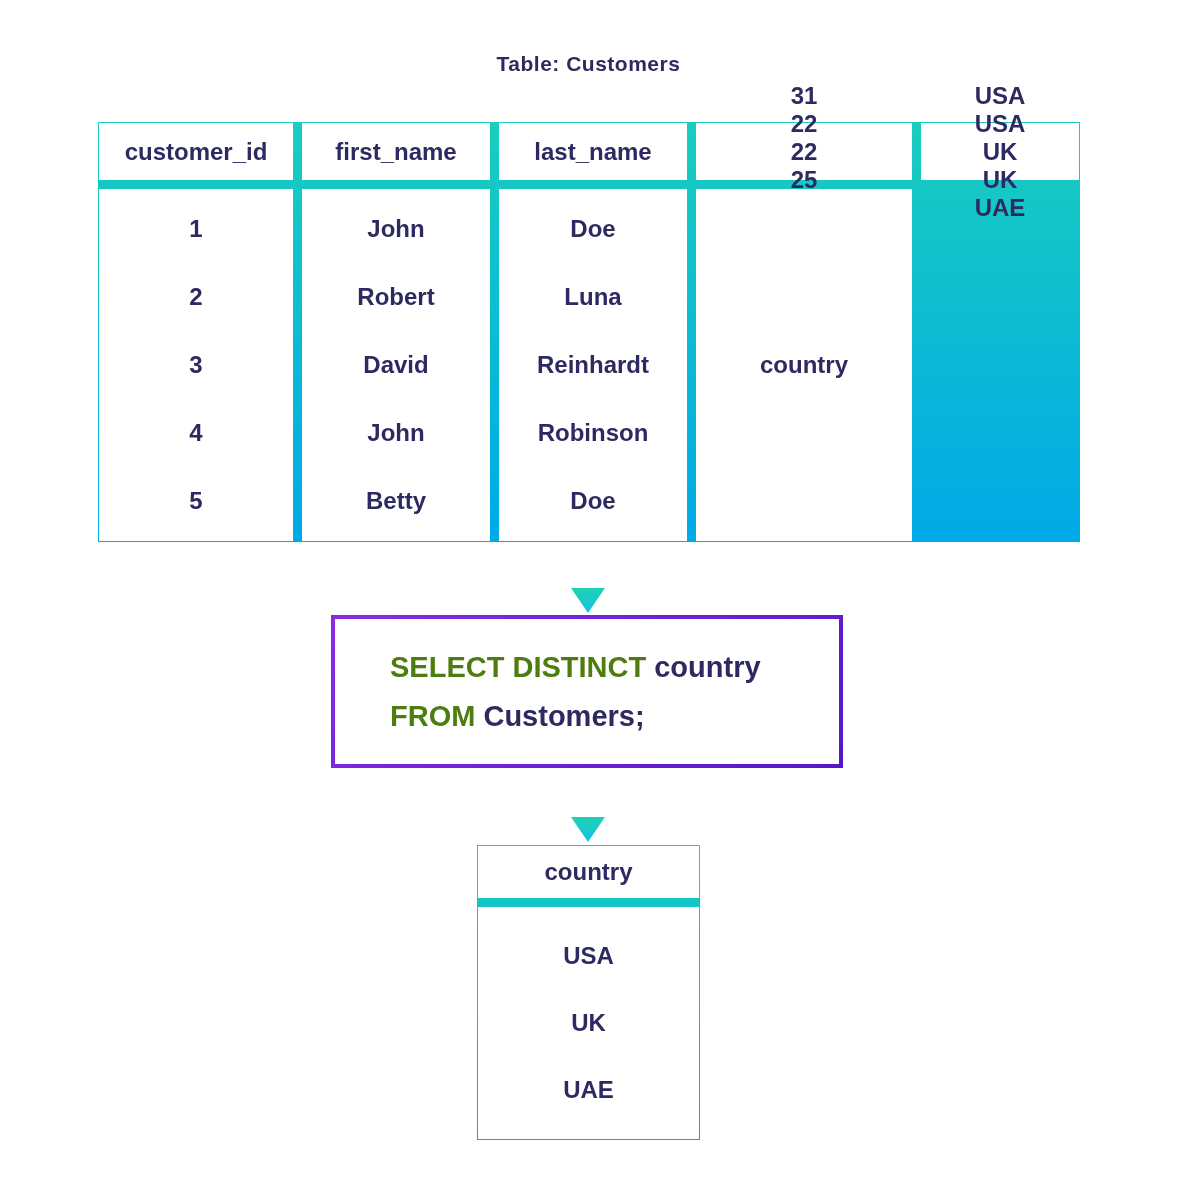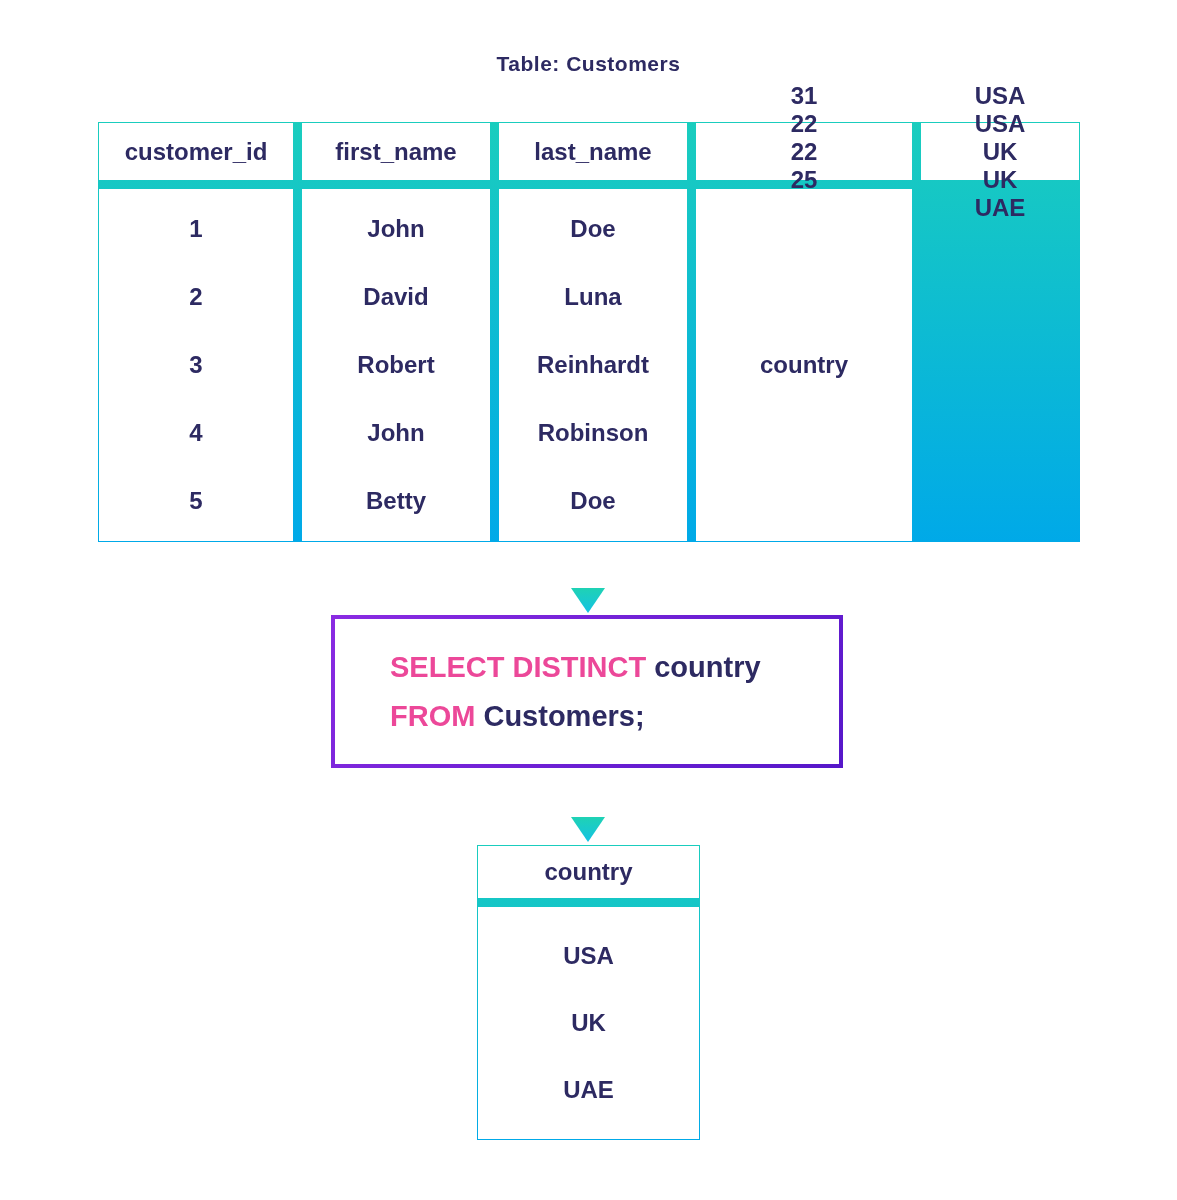--- a/index.html
+++ b/index.html
@@ -34,21 +34,21 @@
   .val { height:68px; display:flex; align-items:center; justify-content:center; font-size:24px; }
   .tbl-result .val { height:67px; }
   .arrow { position:absolute; }
   .query-box {
     position:absolute; left:331px; top:615px; width:512px; height:153px;
     border:4px solid #7d2ae8;
     border-image:linear-gradient(135deg, #8a2be2, #5617c9) 1;
     display:flex; flex-direction:column; justify-content:center;
     padding-left:55px; font-size:29px; line-height:49px; white-space:pre-wrap;
   }
-  .kw { color:#ec4899; }
+  .kw { color:#4d7c0f; }
   .plain { color:#2d2a62; }
 </style>
 </head>
 <body>
 
 <div class="canvas">
 
   <div class="title">Table: Customers</div>
 
   <div class="tbl tbl-main">
@@ -56,22 +56,22 @@
     <div class="cell col-body">
       <div class="val">1</div>
       <div class="val">2</div>
       <div class="val">3</div>
       <div class="val">4</div>
       <div class="val">5</div>
     </div>
     <div class="cell th">first_name</div>
     <div class="cell col-body">
       <div class="val">John</div>
+      <div class="val">Robert</div>
       <div class="val">David</div>
-      <div class="val">Robert</div>
       <div class="val">John</div>
       <div class="val">Betty</div>
     </div>
     <div class="cell th">last_name</div>
     <div class="cell col-body">
       <div class="val">Doe</div>
       <div class="val">Luna</div>
       <div class="val">Reinhardt</div>
       <div class="val">Robinson</div>
       <div class="val">Doe</div>

